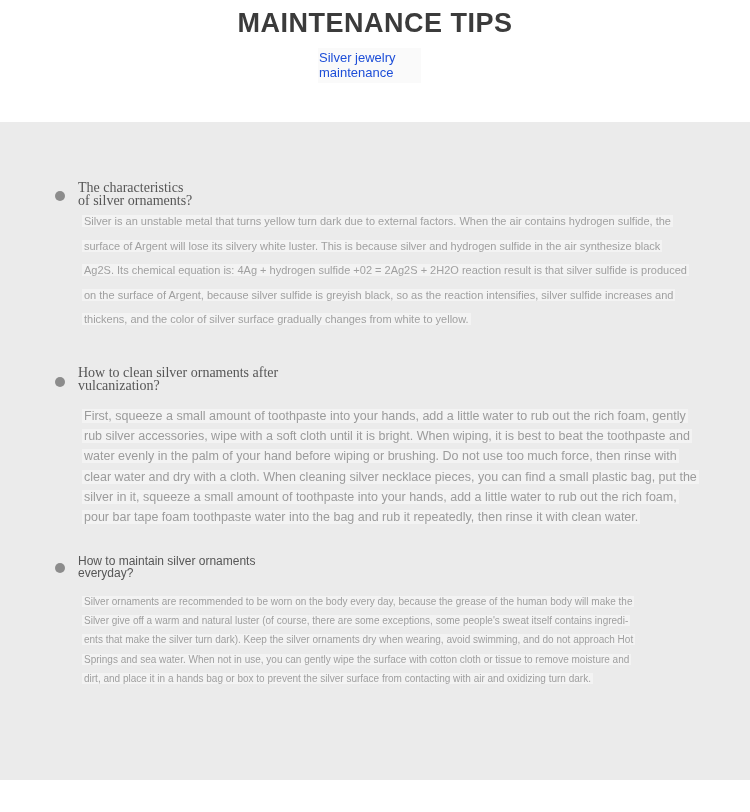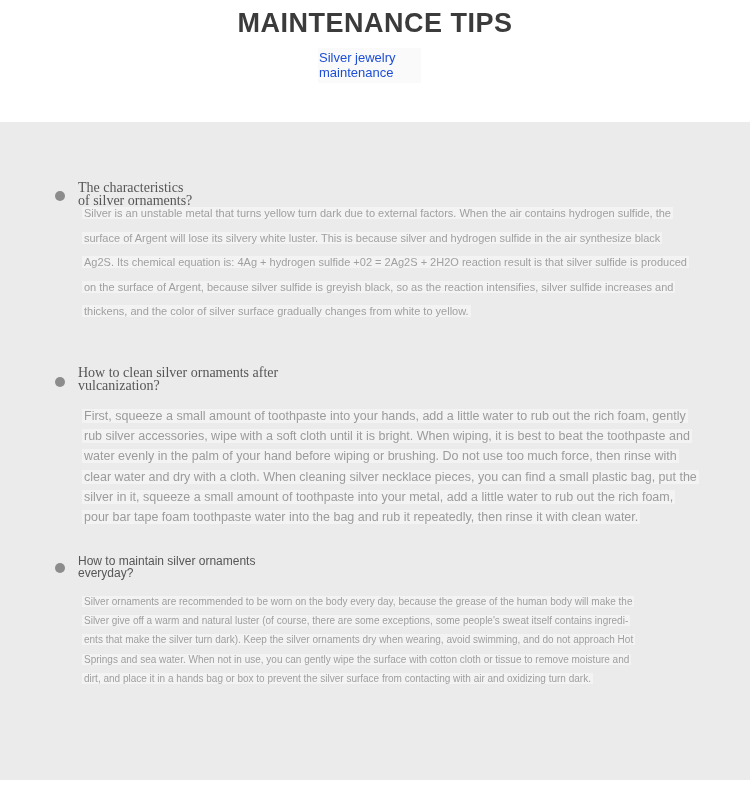--- a/index.html
+++ b/index.html
@@ -55,21 +55,21 @@
   .para {
     position: absolute;
     left: 82px;
     width: 615px;
   }
   .pline { white-space: nowrap; }
   .pline span {
     background: rgba(252,252,252,0.5);
     padding: 0 2px;
   }
-  .para1 { top: 194px; font-size: 11px;   line-height: 24.5px; color: #a0a0a0; }
+  .para1 { top: 202px; font-size: 11px;   line-height: 24.5px; color: #a0a0a0; }
   .para2 { top: 399px; font-size: 12.5px; line-height: 20.2px; color: #9b9b9b; }
   .para3 { top: 585px; font-size: 10px; line-height: 19.2px; color: #9e9e9e; }
   .bullet-1 { top: 184px; }
   .bullet-2 { top: 370px; }
   .bullet-3 { top: 556px; }
   .heading-1 { top: 174px; }
   .heading-2 { top: 359px; }
   .heading-3 { top: 548px; }
 </style>
 </head>
@@ -102,21 +102,21 @@
   <div class="bullet bullet-2"></div>
   <div class="heading h-lg heading-2">
     <div>How to clean silver ornaments after</div>
     <div>vulcanization?</div>
   </div>
   <div class="para para2">
     <div class="pline"><span>First, squeeze a small amount of toothpaste into your hands, add a little water to rub out the rich foam, gently</span></div>
     <div class="pline"><span>rub silver accessories, wipe with a soft cloth until it is bright. When wiping, it is best to beat the toothpaste and</span></div>
     <div class="pline"><span>water evenly in the palm of your hand before wiping or brushing. Do not use too much force, then rinse with</span></div>
     <div class="pline"><span>clear water and dry with a cloth. When cleaning silver necklace pieces, you can find a small plastic bag, put the</span></div>
-    <div class="pline"><span>silver in it, squeeze a small amount of toothpaste into your metal, add a little water to rub out the rich foam,</span></div>
+    <div class="pline"><span>silver in it, squeeze a small amount of toothpaste into your hands, add a little water to rub out the rich foam,</span></div>
     <div class="pline"><span>pour bar tape foam toothpaste water into the bag and rub it repeatedly, then rinse it with clean water.</span></div>
   </div>
 
   <div class="bullet bullet-3"></div>
   <div class="heading h-sm heading-3">
     <div>How to maintain silver ornaments</div>
     <div>everyday?</div>
   </div>
   <div class="para para3">
     <div class="pline"><span>Silver ornaments are recommended to be worn on the body every day, because the grease of the human body will make the</span></div>

